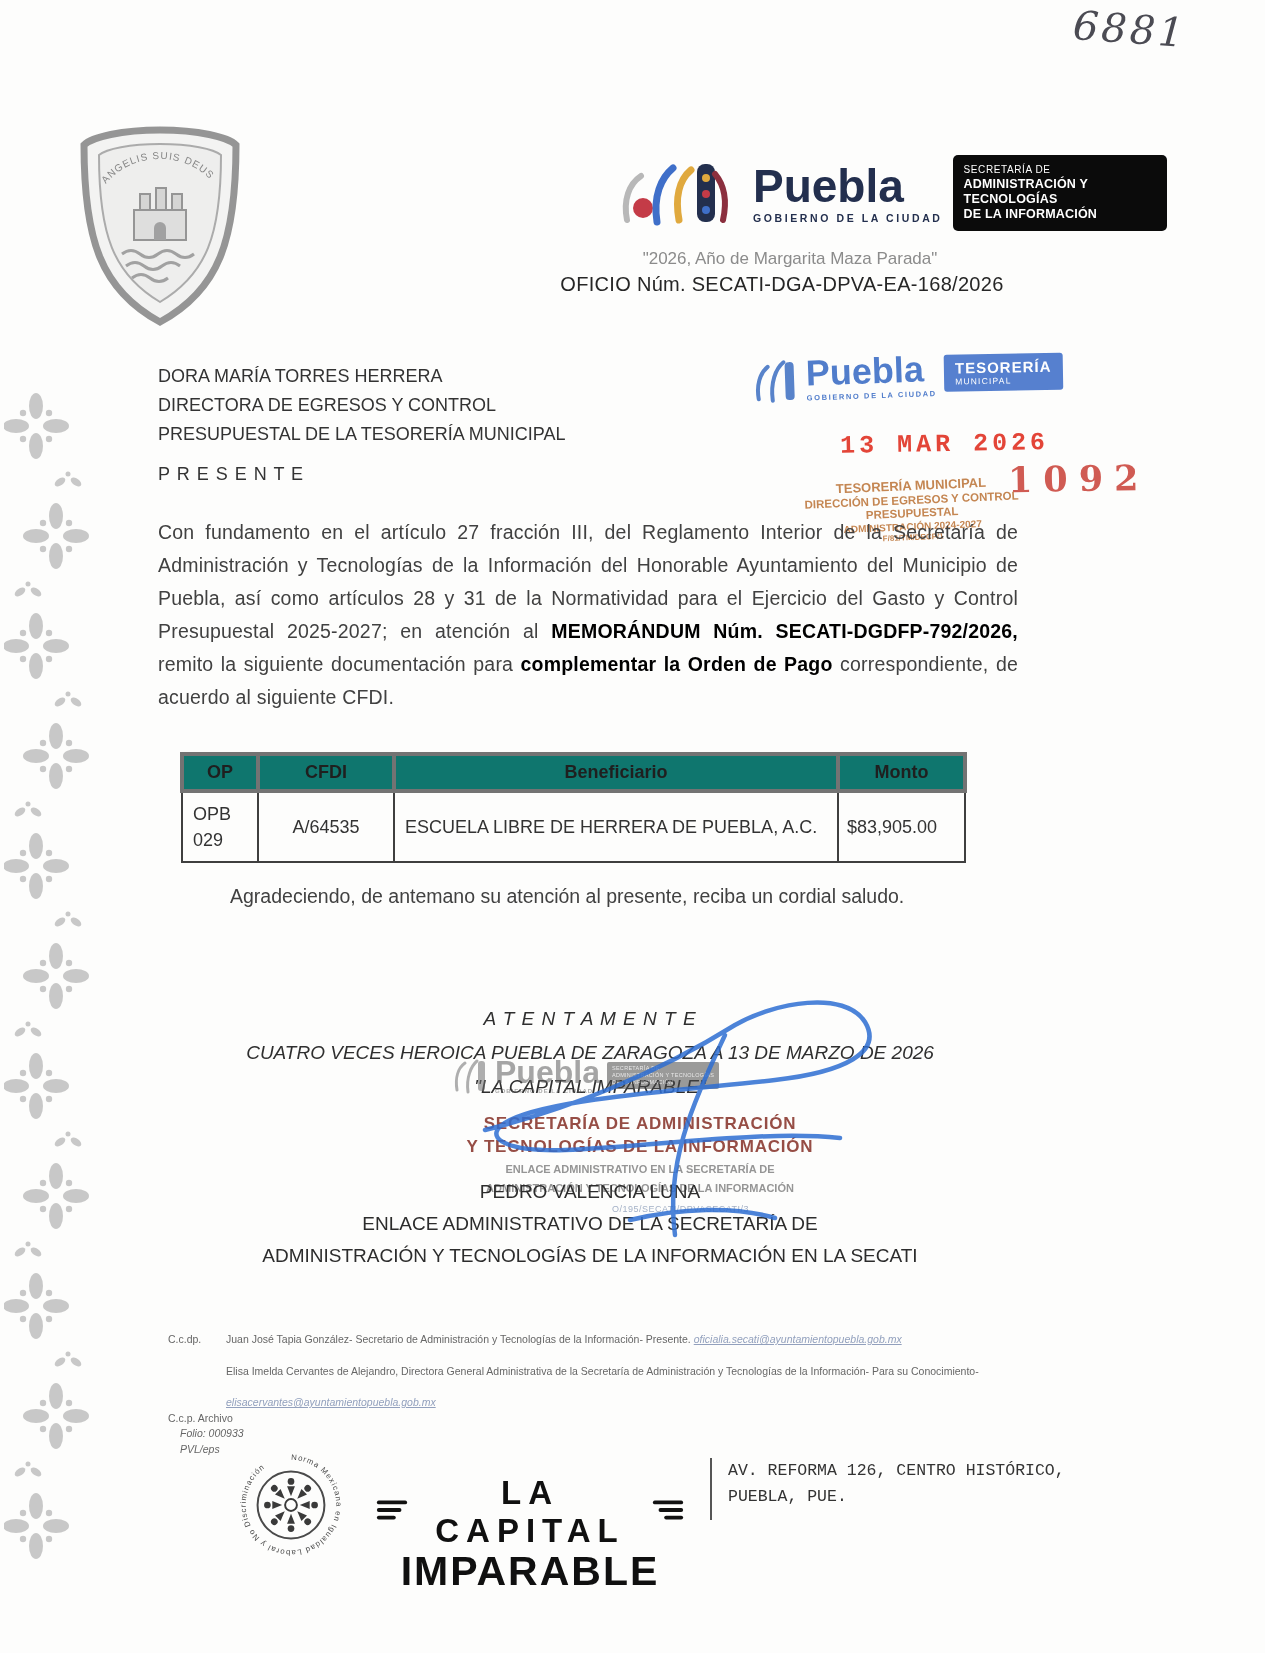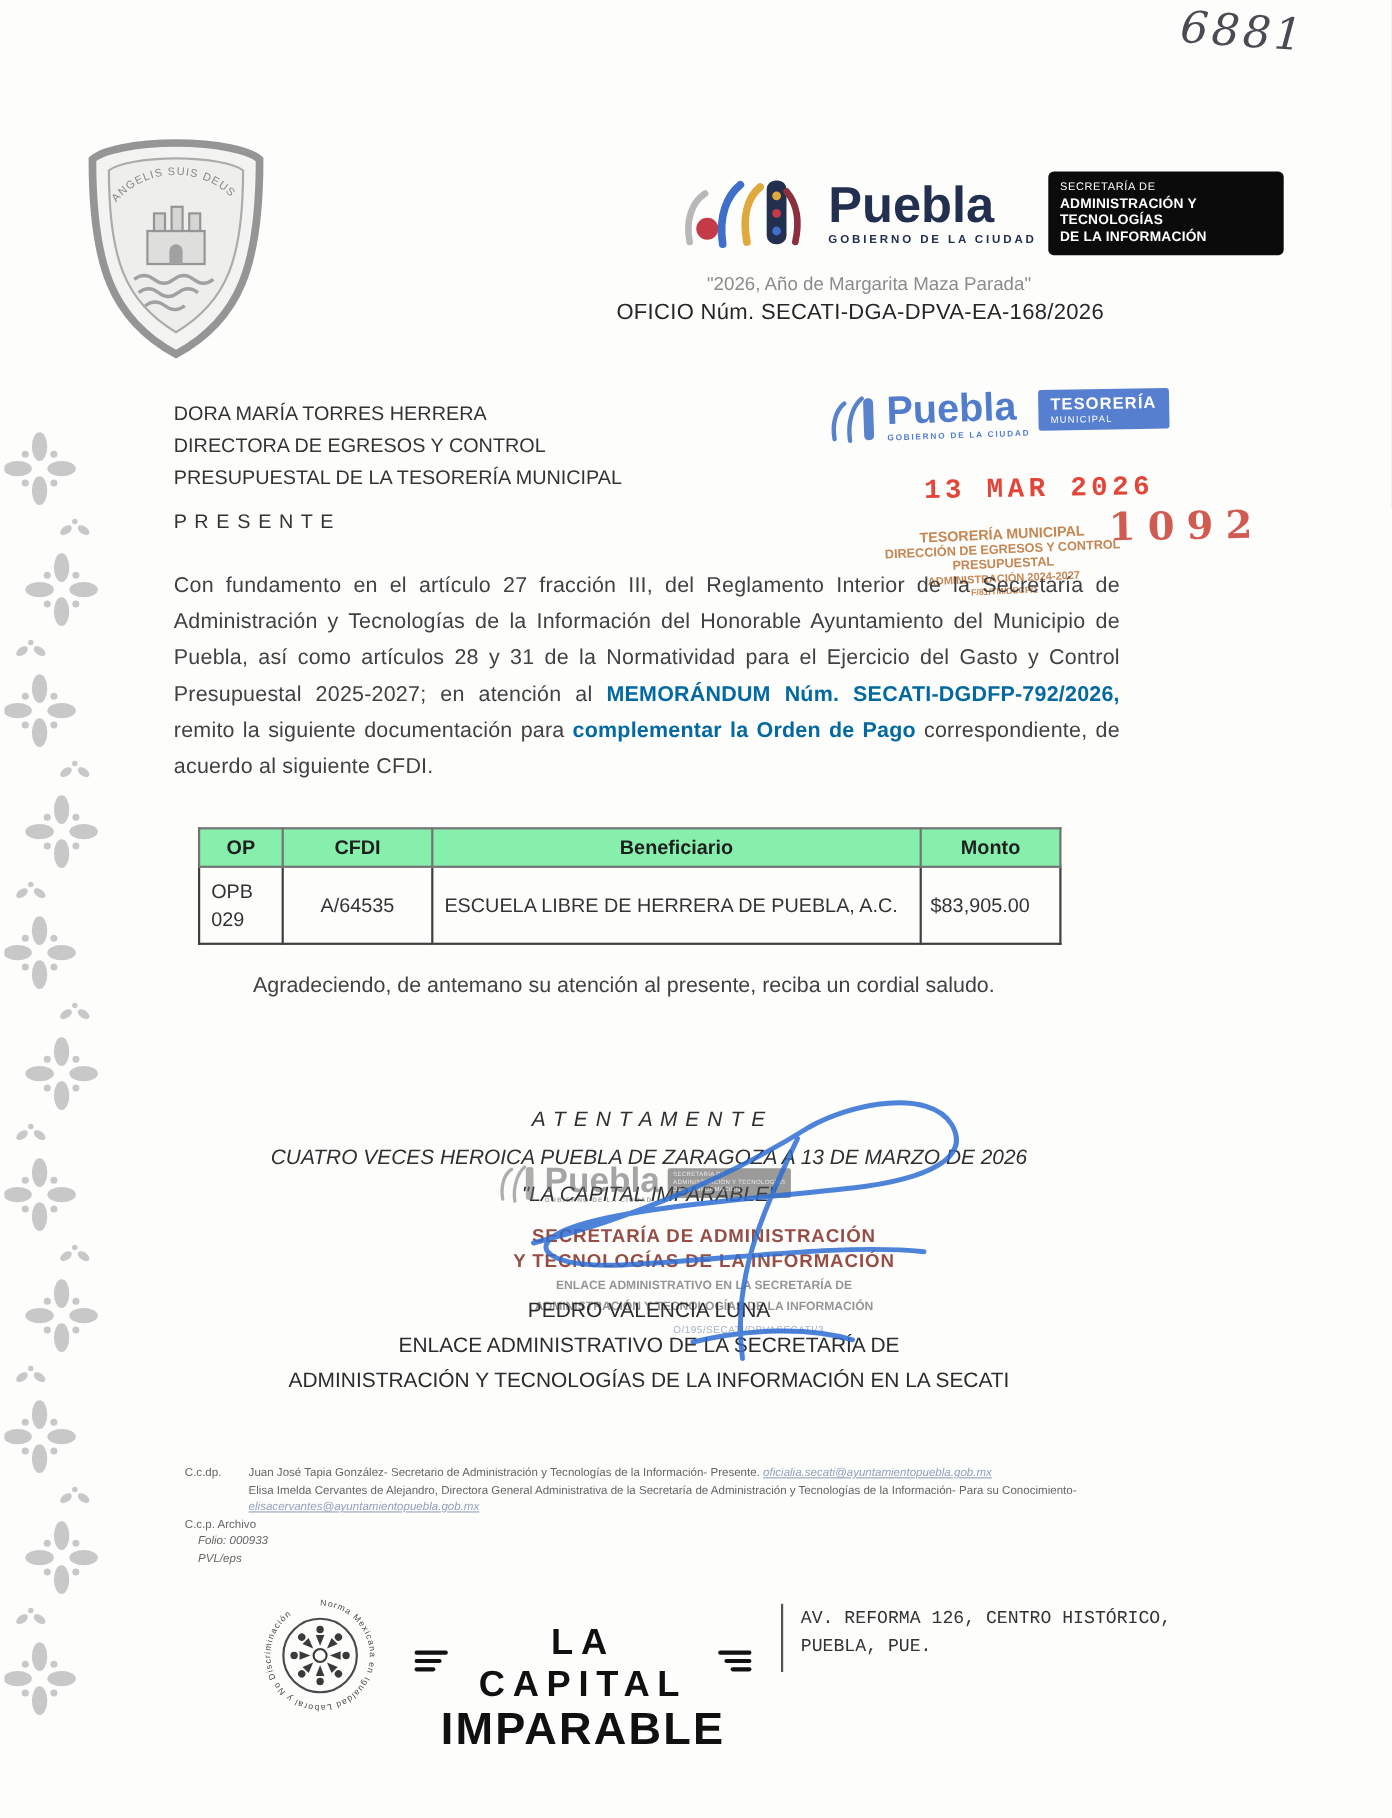--- a/index.html
+++ b/index.html
@@ -44,24 +44,24 @@
               font-size:25px;color:#e23c2e;letter-spacing:4px;transform:rotate(-1deg);opacity:.95;}
   .stamp-reg{position:absolute;left:1008px;top:458px;font-family:"DejaVu Serif",serif;font-size:35px;
              color:#cc4a41;letter-spacing:11px;font-weight:bold;transform:rotate(-1deg);opacity:.9;}
 
   .stamp-office{position:absolute;left:782px;top:478px;width:260px;text-align:center;color:#c28049;
                 font-weight:bold;transform:rotate(-2.5deg);line-height:1.2;opacity:.95;}
   .os1{font-size:13px;} .os2{font-size:11.5px;} .os3{font-size:11.5px;} .os4{font-size:10px;} .os5{font-size:8px;}
 
   .body-par{position:absolute;left:158px;top:516px;width:860px;font-size:19.5px;line-height:33px;
             text-align:justify;color:#414141;letter-spacing:.2px;}
-  .body-par b{color:#0369a1;}
+  .body-par b{color:#000000;}
 
   .pay-table{position:absolute;left:180px;top:752px;border-collapse:collapse;table-layout:fixed;}
-  .pay-table th{background:#86efac;border:2px solid #737373;font-size:18px;font-weight:bold;color:#1f1f1f;padding:6px 4px;}
+  .pay-table th{background:#0f766e;border:4px solid #737373;font-size:18px;font-weight:bold;color:#1f1f1f;padding:6px 4px;}
   .pay-table td{border:2px solid #3f3f3f;font-size:18px;color:#333;padding:8px 6px;height:58px;vertical-align:middle;}
   td.c-op{text-align:left;padding-left:10px;line-height:26px;}
   td.c-cfdi{text-align:center;}
   td.c-ben{text-align:left;padding-left:10px;}
   td.c-monto{text-align:left;padding-left:8px;}
 
   .closing{position:absolute;left:158px;top:880px;width:860px;font-size:19.5px;line-height:33px;
            text-align:justify;color:#414141;text-indent:72px;}
 
   .sig-head{position:absolute;left:160px;top:1008px;width:860px;text-align:center;font-size:19px;color:#2f2f2f;font-style:italic;}
@@ -78,21 +78,21 @@
   .ms1{font-size:17px;font-weight:bold;color:#8e3f36;letter-spacing:.8px;line-height:23px;}
   .ms3{font-size:11px;font-weight:bold;color:#8d8d8d;line-height:15px;margin-top:4px;}
   .stamp-code{position:absolute;left:612px;top:1204px;font-size:9px;color:#93a3bd;letter-spacing:.5px;opacity:.85;}
 
   .signer{position:absolute;left:160px;top:1176px;width:860px;text-align:center;font-size:19px;line-height:32px;color:#2c2c2c;}
 
   .signature-svg{position:absolute;left:425px;top:980px;}
 
   .ccp{position:absolute;left:168px;top:1332px;width:866px;font-size:10.5px;color:#666;line-height:15.5px;}
   .ccp-label{display:inline-block;width:58px;}
-  .ccp .indent{margin-left:58px;}
+  .ccp .indent{margin-left:58px;margin-top:16px;}
   .ccp .indent-sm{margin-left:12px;font-style:italic;}
   .email{color:#92a0bd;text-decoration:underline;font-style:italic;}
 
   .badge{position:absolute;left:232px;top:1446px;}
 
   .capital{position:absolute;left:375px;top:1474px;width:310px;text-align:center;color:#101010;}
   .cap-row{display:flex;justify-content:center;align-items:center;gap:9px;}
   .cap1{font-size:33px;font-weight:bold;letter-spacing:7px;}
   .cap2{font-size:41px;font-weight:bold;letter-spacing:2px;margin-top:-2px;}
   .wing-l{transform:scaleX(-1);}

